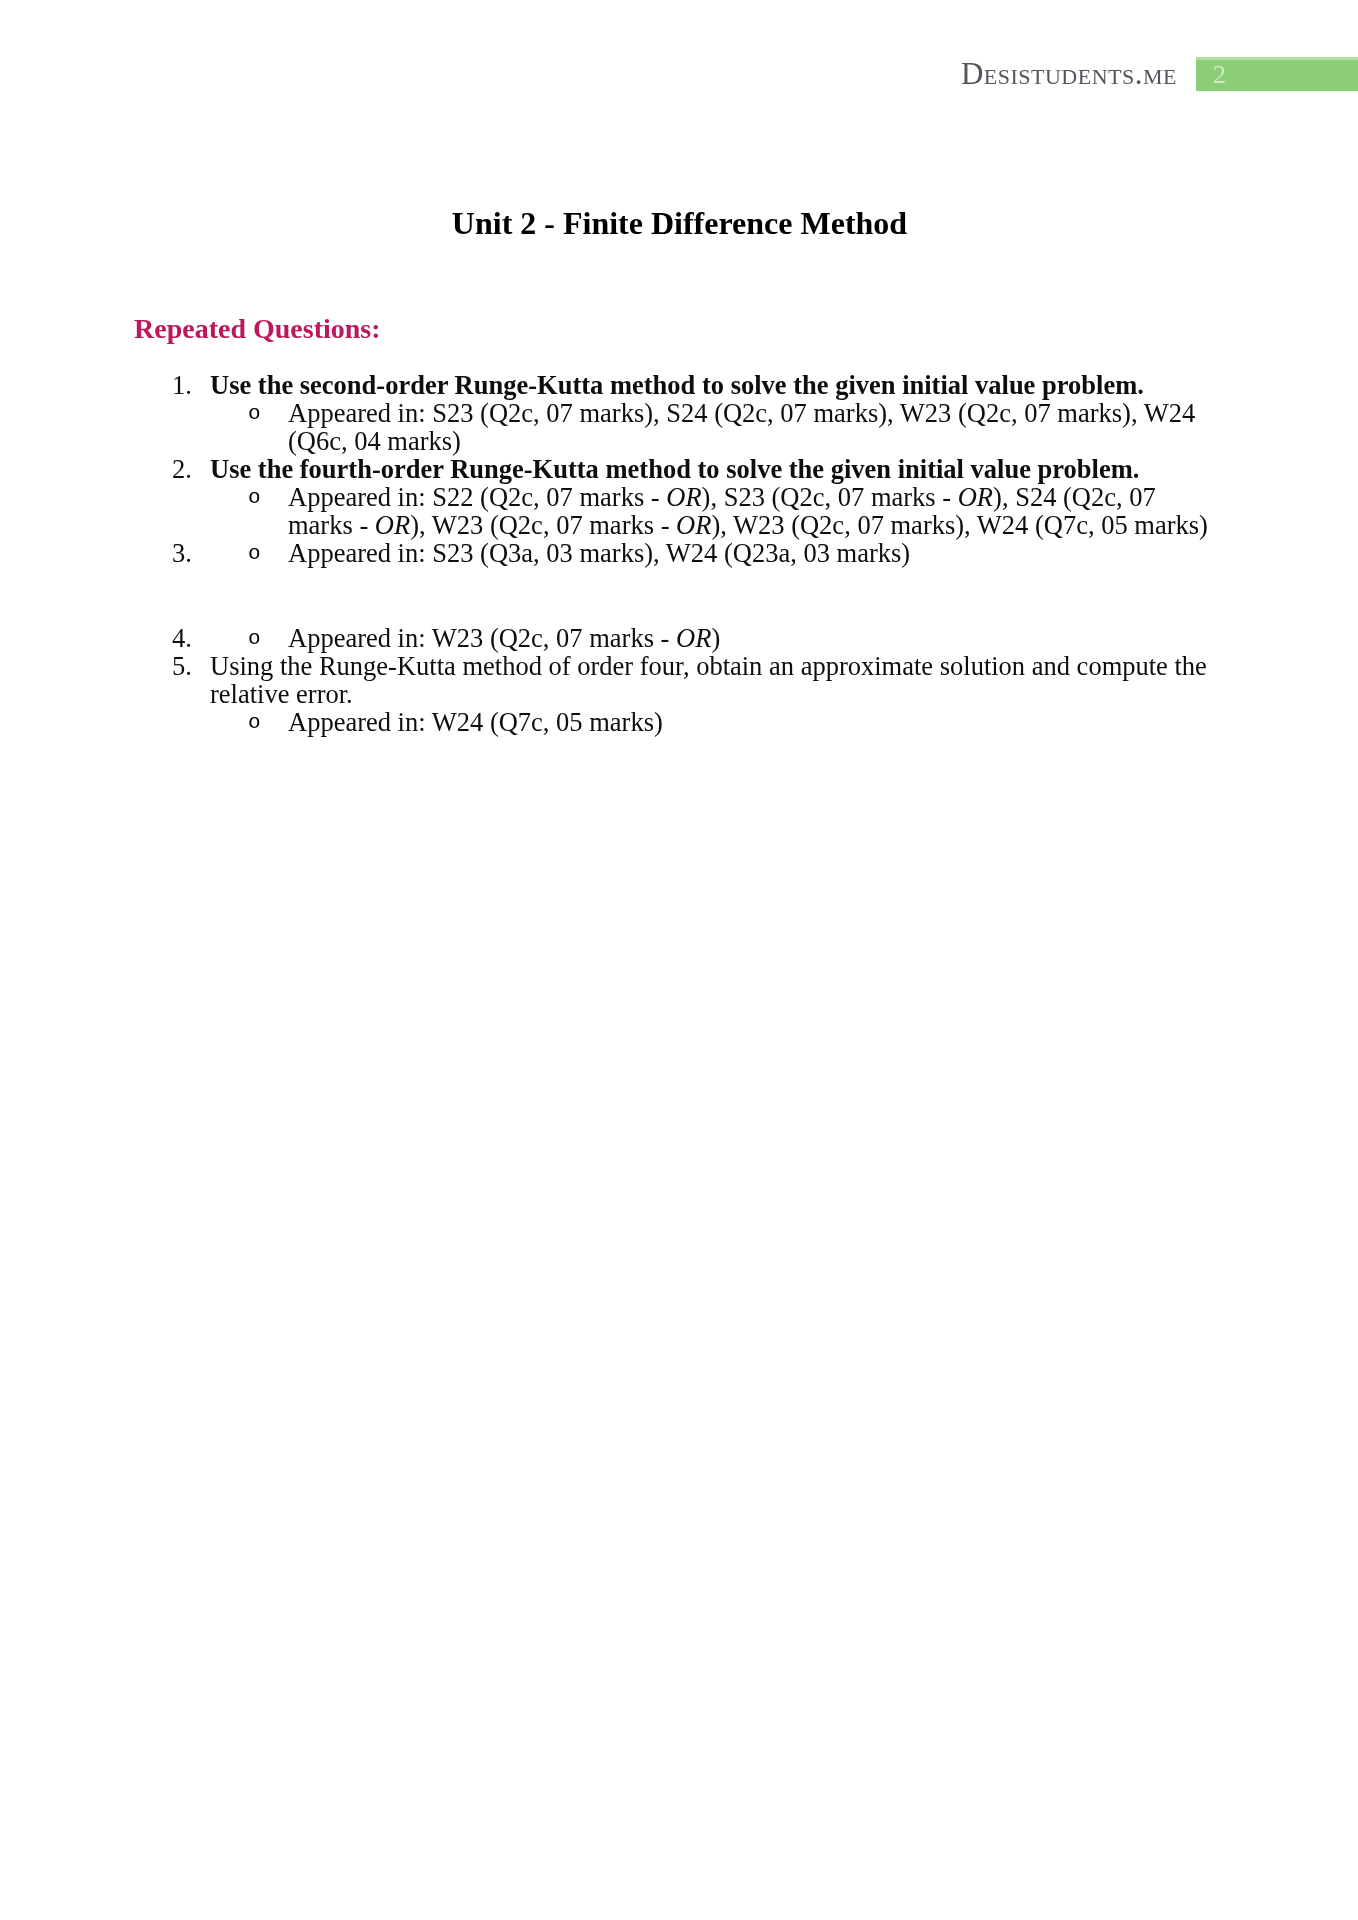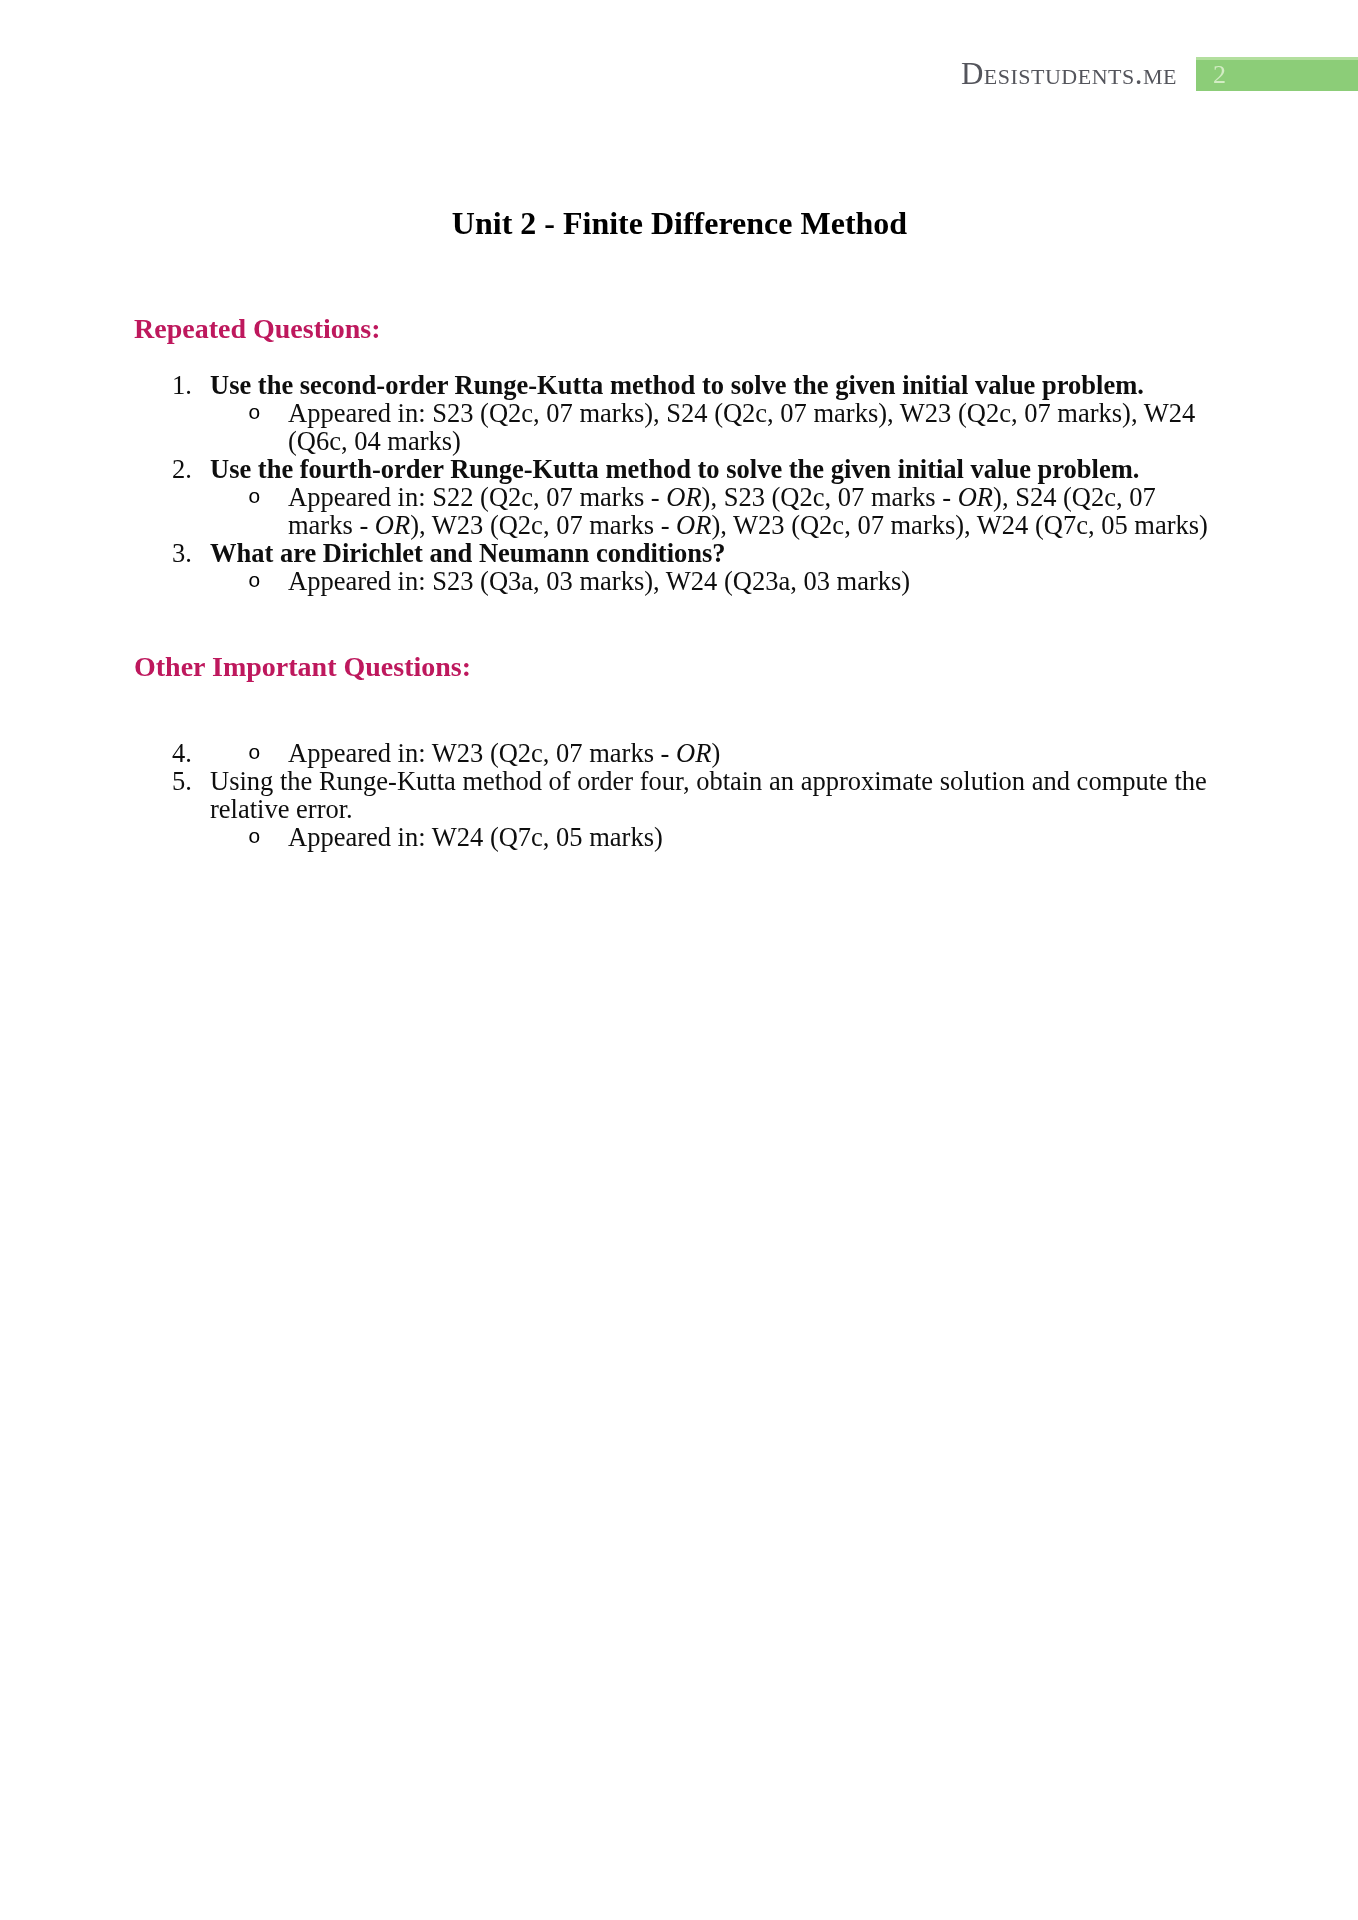--- a/index.html
+++ b/index.html
@@ -68,26 +68,25 @@
 <main class="doc">
   <h1 class="doc-title">Unit 2 - Finite Difference Method</h1>
   <div id="sections">
       <section class="section section-0">
         <div class="section-heading">Repeated Questions:</div>
         <div class="q-list">
           <div class="q-line bold"><span class="q-num">1.</span><span>Use the second-order Runge-Kutta method to solve the given initial value problem.</span></div>
           <div class="q-sub"><span class="q-bullet">o</span><span>Appeared in: S23 (Q2c, 07 marks), S24 (Q2c, 07 marks), W23 (Q2c, 07 marks), W24 (Q6c, 04 marks)</span></div>
           <div class="q-line bold"><span class="q-num">2.</span><span>Use the fourth-order Runge-Kutta method to solve the given initial value problem.</span></div>
           <div class="q-sub"><span class="q-bullet">o</span><span>Appeared in: S22 (Q2c, 07 marks - </span><span class="it">OR</span><span>), S23 (Q2c, 07 marks - </span><span class="it">OR</span><span>), S24 (Q2c, 07 marks - </span><span class="it">OR</span><span>), W23 (Q2c, 07 marks - </span><span class="it">OR</span><span>), W23 (Q2c, 07 marks), W24 (Q7c, 05 marks)</span></div>
-          <div class="q-line bold"><span class="q-num">3.</span><span>What are Dirichlet and Neumann conditions?</span></div>
+          <div class="q-line bold"><span class="q-num">3.</span></div>
           <div class="q-sub"><span class="q-bullet">o</span><span>Appeared in: S23 (Q3a, 03 marks), W24 (Q23a, 03 marks)</span></div>
         </div>
       </section>
       <section class="section section-1">
-        <div class="section-heading">Other Important Questions:</div>
         <div class="q-list">
           <div class="q-line"><span class="q-num">4.</span></div>
           <div class="q-sub"><span class="q-bullet">o</span><span>Appeared in: W23 (Q2c, 07 marks - </span><span class="it">OR</span><span>)</span></div>
           <div class="q-line"><span class="q-num">5.</span><span>Using the Runge-Kutta method of order four, obtain an approximate solution and compute the relative error.</span></div>
           <div class="q-sub"><span class="q-bullet">o</span><span>Appeared in: W24 (Q7c, 05 marks)</span></div>
         </div>
       </section>
     </div>
 </main>
 

